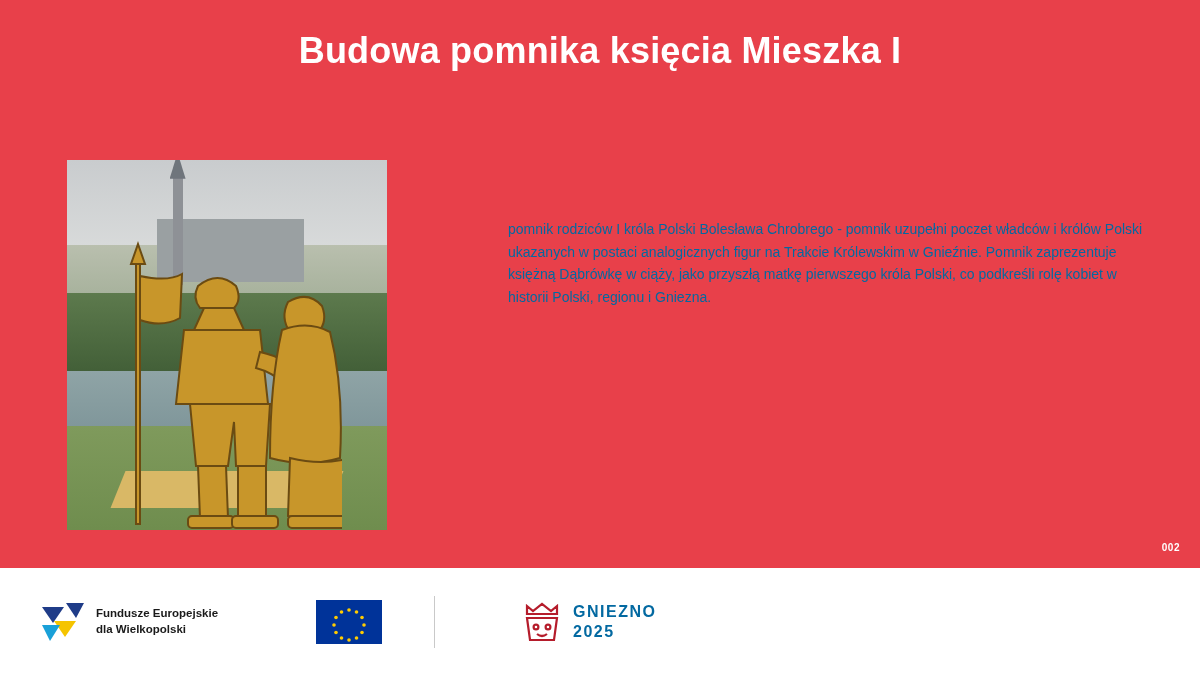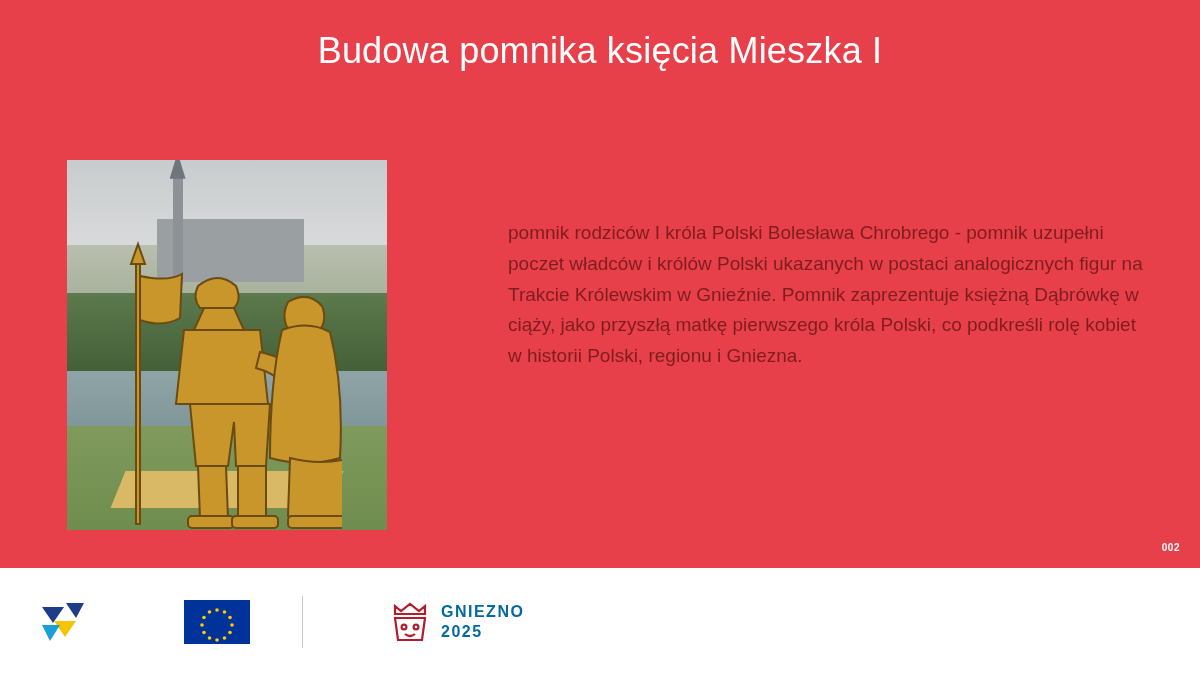--- a/index.html
+++ b/index.html
@@ -27,21 +27,21 @@
     height: 568px;
     background: #e8404a;
   }
   .title-block {
     position: absolute;
     left: 0;
     top: 28px;
     width: 1200px;
     text-align: center;
     color: #ffffff;
-    font-weight: normal;
+    font-weight: bold;
     font-size: 36px;
     line-height: 1.30;
     letter-spacing: 0.2px;
   }
   .title-line {
     display: block;
   }
 
   
   .photo {
@@ -132,22 +132,22 @@
     transform: translateX(-50%);
   }
   .statue svg { display: block; width: 100%; height: 100%; }
 
   
   .body-text {
     position: absolute;
     left: 508px;
     top: 218px;
     width: 640px;
-    color: #7f1d1d;
-    font-size: 19px;
+    color: #0369a1;
+    font-size: 14px;
     line-height: 1.62;
   }
 
   
   .page-number {
     position: absolute;
     right: 20px;
     top: 542px;
     color: #ffffff;
     font-size: 10px;
@@ -278,20 +278,22 @@
   <div class="footer">
     <div class="logo-row">
 
       <div class="logo">
         <svg class="fe-mark" viewBox="0 0 46 46" xmlns="http://www.w3.org/2000/svg">
           <path d="M2 8 L24 8 L13 24 Z" fill="#1f3c88"></path>
           <path d="M14 22 L36 22 L25 38 Z" fill="#f5c400"></path>
           <path d="M2 26 L20 26 L10 42 Z" fill="#19a0d8"></path>
           <path d="M26 4 L44 4 L36 19 Z" fill="#1f3c88"></path>
         </svg>
+        <span class="logo-text">Fundusze Europejskie
+dla Wielkopolski</span>
       </div>
 
       <div class="sp1"></div>
 
 
       <div class="sp2"></div>
 
       <div class="logo">
         <div class="eu-flag">
           <svg width="66" height="44" viewBox="0 0 66 44" xmlns="http://www.w3.org/2000/svg">

